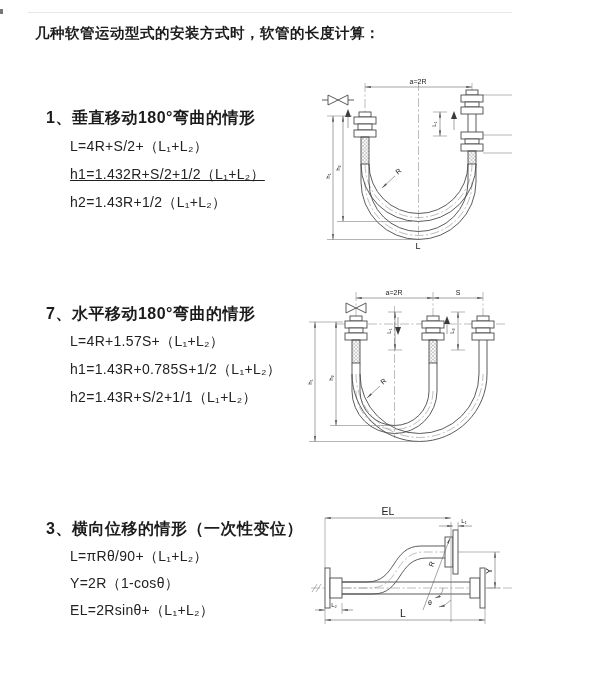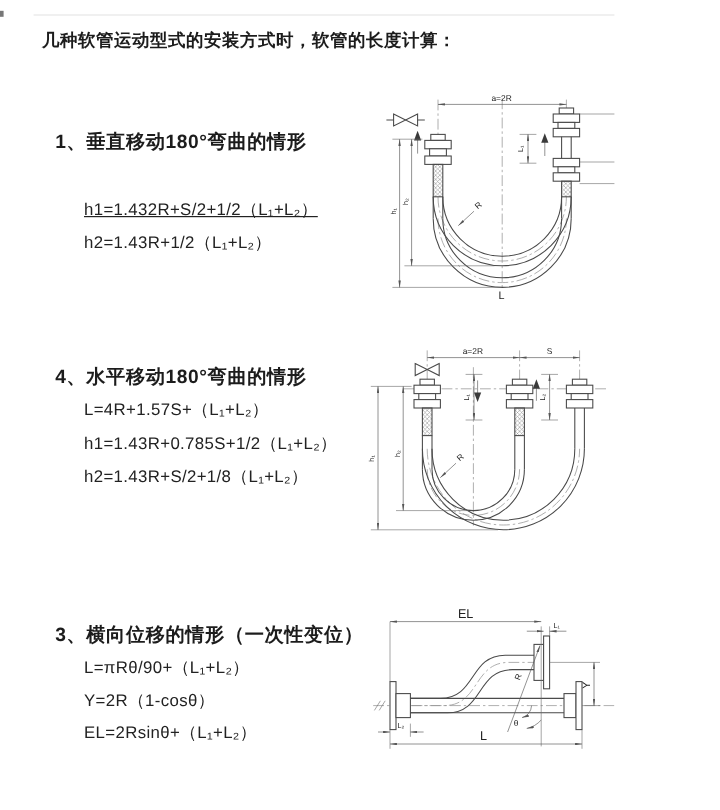--- a/index.html
+++ b/index.html
@@ -26,20 +26,21 @@
 </head>
 <body>
 
 <div class="page">
   <div class="scanline"></div>
   <div class="speck"></div>
 
   <div class="title">几种软管运动型式的安装方式时，软管的长度计算：</div>
 
   <div class="heading" style="left:46px;top:108px;">1、垂直移动180°弯曲的情形</div>
+  <div class="formula" style="left:70px;top:138px;">L=4R+S/2+（L₁+L₂）</div>
   <div class="formula" style="left:70px;top:166px;text-decoration:underline;">h1=1.432R+S/2+1/2（L₁+L₂）</div>
   <div class="formula" style="left:70px;top:194px;">h2=1.43R+1/2（L₁+L₂）</div>
 
   <svg style="left:300px;top:76px;" width="260" height="180" viewBox="0 0 260 180">
     <defs>
       <marker id="a1" viewBox="0 0 12 4" refX="11.5" refY="2" markerWidth="11" markerHeight="4" orient="auto-start-reverse">
         <path d="M0,0 L12,2 L0,4 Z" fill="#555"></path>
       </marker>
       <pattern id="b1" width="3.5" height="3.5" patternUnits="userSpaceOnUse">
         <path d="M0,3.5 L3.5,0 M0,0 L3.5,3.5" stroke="#9a9a9a" stroke-width="0.5"></path>
@@ -119,24 +120,24 @@
       <path class="dim" d="M43,40 V145.5" marker-start="url(#a1)" marker-end="url(#a1)"></path>
       <text class="dt dts" transform="rotate(-90 40 92)" x="40" y="92">h₂</text>
     </g>
     <g>
       <path class="dim" d="M95,100 L82,112" marker-end="url(#a1)"></path>
       <text class="dt" transform="rotate(-40 100 97)" x="100" y="97">R</text>
     </g>
     <text class="dt dtm" x="118" y="173">L</text>
   </svg>
 
-  <div class="heading" style="left:46px;top:304px;">4、水平移动180°弯曲的情形</div>
+  <div class="heading" style="left:46px;top:304px;">7、水平移动180°弯曲的情形</div>
   <div class="formula" style="left:70px;top:333px;">L=4R+1.57S+（L₁+L₂）</div>
   <div class="formula" style="left:70px;top:361px;">h1=1.43R+0.785S+1/2（L₁+L₂）</div>
-  <div class="formula" style="left:70px;top:389px;">h2=1.43R+S/2+1/8（L₁+L₂）</div>
+  <div class="formula" style="left:70px;top:389px;">h2=1.43R+S/2+1/1（L₁+L₂）</div>
 
   <svg style="left:300px;top:286px;" width="270" height="180" viewBox="0 0 270 180">
     <defs>
       <marker id="a2" viewBox="0 0 12 4" refX="11.5" refY="2" markerWidth="11" markerHeight="4" orient="auto-start-reverse">
         <path d="M0,0 L12,2 L0,4 Z" fill="#555"></path>
       </marker>
       <pattern id="b2" width="3.5" height="3.5" patternUnits="userSpaceOnUse">
         <path d="M0,3.5 L3.5,0 M0,0 L3.5,3.5" stroke="#9a9a9a" stroke-width="0.5"></path>
       </pattern>
     </defs>

